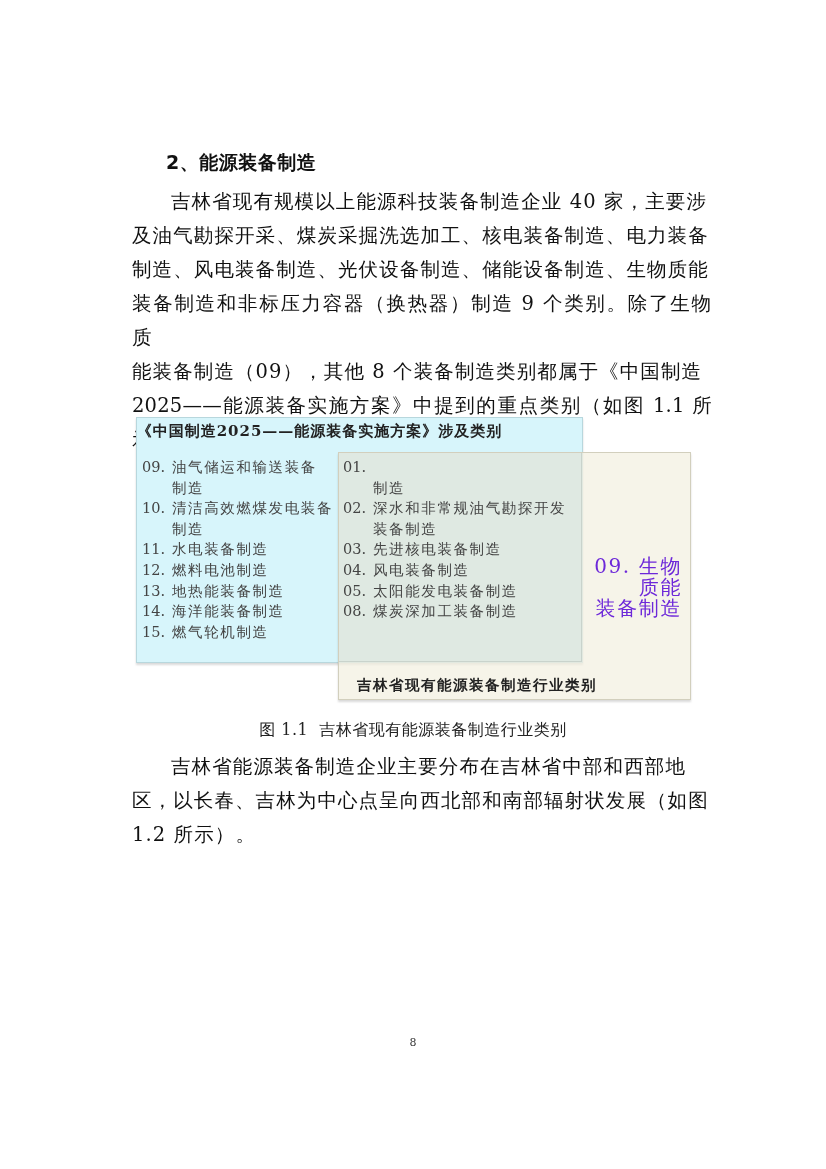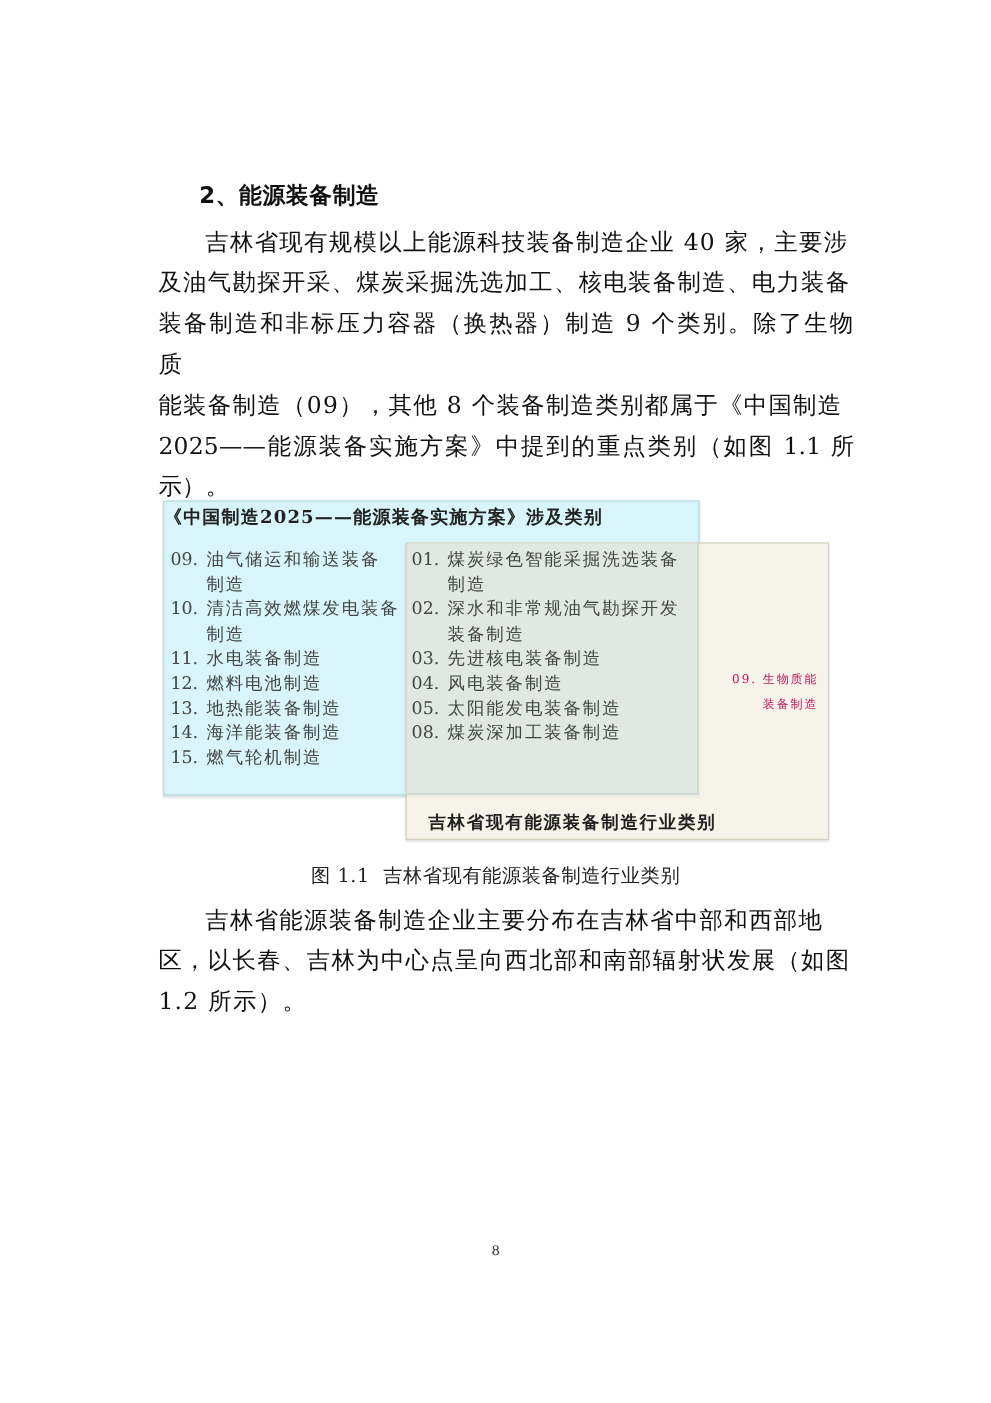--- a/index.html
+++ b/index.html
@@ -52,41 +52,42 @@
       position: absolute; font-size: 14.5px; line-height: 20.6px; color: #444;
       font-family: "DejaVu Serif", serif; letter-spacing: 1.6px;
     }
     .list .item { display: flex; }
     .list .num { width: 30px; flex: none; letter-spacing: 0; }
     .list .txt { flex: 1; }
     .list-left { left: 142px; top: 457px; width: 200px; }
     .list-right { left: 343px; top: 457px; width: 240px; }
     .bio {
       position: absolute; left: 588px; top: 556px; width: 100px;
-      font-size: 10px; line-height: 21px; color: #be185d; letter-spacing: 1.6px; text-align: right;
+      font-size: 20px; line-height: 21px; color: #6d28d9; letter-spacing: 1.6px; text-align: right;
       font-family: "DejaVu Serif", serif;
     }
     .bio div { padding-right: 6px; }
     .caption {
       position: absolute; left: 0; width: 826px; top: 720px; text-align: center;
       font-size: 16px; letter-spacing: 0.5px; color: #222;
     }
     .page-num {
       position: absolute; left: 0; width: 826px; top: 1036px; text-align: center;
       font-size: 11px; color: #333;
     }
   </style>
 </head>
 <body>
 
 <div class="heading">2、能源装备制造</div>
 
 <div class="para p1">
   <p class="indent">吉林省现有规模以上能源科技装备制造企业 40 家，主要涉</p>
   <p>及油气勘探开采、煤炭采掘洗选加工、核电装备制造、电力装备</p>
+  <p>制造、风电装备制造、光伏设备制造、储能设备制造、生物质能</p>
   <p>装备制造和非标压力容器（换热器）制造 9 个类别。除了生物质</p>
   <p>能装备制造（09），其他 8 个装备制造类别都属于《中国制造</p>
   <p style="letter-spacing:0.2px">2025——能源装备实施方案》中提到的重点类别（如图 1.1 所示）。</p>
 </div>
 
 <div class="fig">
   <div class="box-blue"></div>
   <div class="box-beige"></div>
   <div class="overlap"></div>
 
@@ -127,21 +128,20 @@
       </div>
     <div class="item">
         <span class="num">15.</span>
         <span class="txt">燃气轮机制造</span>
       </div>
   </div>
 
   <div class="list list-right">
     <div class="item">
         <span class="num">01.</span>
-        <span class="txt" style="white-space:nowrap">煤炭绿色智能采掘洗选装备</span>
       </div>
     <div class="item">
         <span class="num"></span>
         <span class="txt">制造</span>
       </div>
     <div class="item">
         <span class="num">02.</span>
         <span class="txt" style="white-space:nowrap">深水和非常规油气勘探开发</span>
       </div>
     <div class="item">

